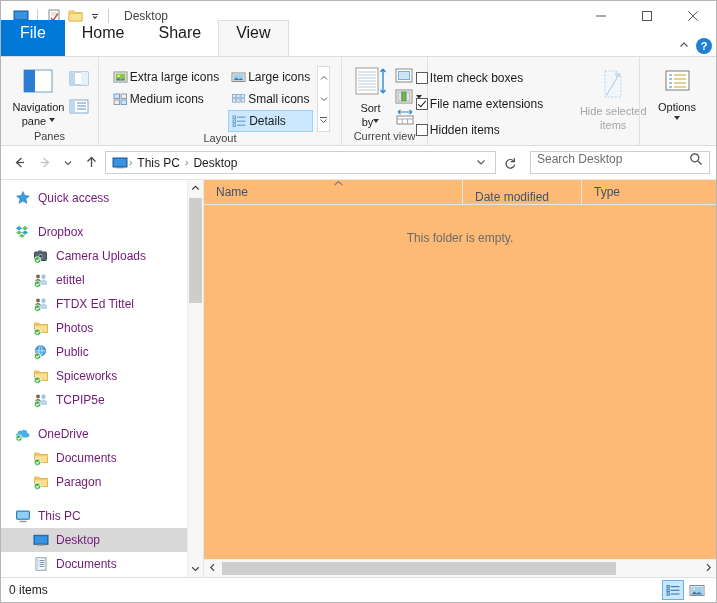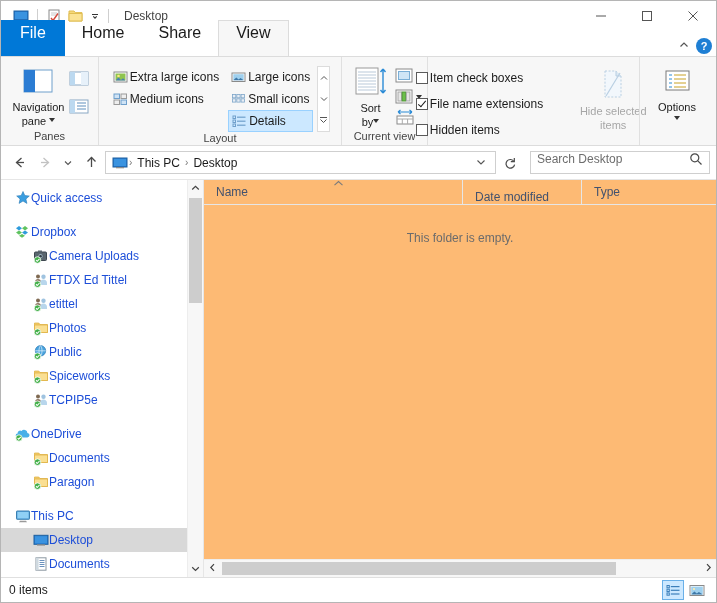--- a/index.html
+++ b/index.html
@@ -62,21 +62,21 @@
   .crumb{font-size:12px;color:#1b1b1b;padding:0 4px;white-space:nowrap;}
   .crumb-sep{font-size:10px;color:#777;padding:0 1px;}
   .addr-right{margin-left:auto;display:flex;align-items:center;gap:2px;}
   .searchbox{width:180px;height:23px;border:1px solid #cfcfcf;background:#fff;display:flex;padding:0 6px;box-sizing:border-box;margin-left:6px;}
   .searchbox .ph{font-size:12px;color:#6d6d6d;flex:1;}
 
   
   .main{flex:1;display:flex;min-height:0;border-top:1px solid #e6e6e6;}
   .navpane{width:203px;flex:0 0 auto;position:relative;overflow:hidden;background:#fff;border-right:1px solid #e6e6e6;box-sizing:border-box;}
   .navlist{position:absolute;left:0;top:0;right:16px;bottom:0;padding-top:6px;}
-  .navitem{height:24px;display:flex;align-items:center;font-size:12px;color:#1d4ed8;padding-left:14px;box-sizing:border-box;white-space:nowrap;}
+  .navitem{height:24px;display:flex;align-items:center;gap:7px;font-size:12px;color:#701a75;padding-left:14px;box-sizing:border-box;white-space:nowrap;}
   .navitem.lvl1{padding-left:14px;}
   .navitem.lvl2{padding-left:32px;}
   .navitem.sel{background:#d8d8d8;}
   .navitem .ico{width:16px;height:16px;flex:0 0 auto;display:flex;align-items:center;justify-content:center;}
   .navgap{height:10px;}
 
   .vscroll{position:absolute;right:0;top:0;width:16px;bottom:0;background:#f7f7f7;border-left:1px solid #ededed;box-sizing:border-box;}
   .vscroll .arrow{height:16px;display:flex;align-items:center;justify-content:center;font-size:8px;color:#555;}
   .vscroll .thumb{position:absolute;left:1px;right:1px;top:18px;height:105px;background:#cdcdcd;}
 
@@ -511,35 +511,35 @@
           <span class="ico">
             <svg width="16" height="16" viewBox="0 0 16 16">
                 <circle cx="5" cy="4.5" r="2" fill="#7f6a52"></circle>
                 <path d="M2 10c0-1.7 1.4-3 3-3s3 1.3 3 3v2H2z" fill="#8a7560"></path>
                 <circle cx="10.5" cy="4.8" r="2.2" fill="#9fc3e0"></circle>
                 <path d="M7 11c0-1.9 1.6-3.4 3.5-3.4S14 9.1 14 11v2H7z" fill="#b8d6ec"></path>
                 <circle cx="4.5" cy="12.2" r="3.3" fill="#43b04a" stroke="#fff" stroke-width="0.8"></circle>
                 <path d="M3 12.2l1.2 1.3 2.3-2.5" stroke="#fff" stroke-width="1.1" fill="none"></path>
               </svg>
           </span>
-          <span>FTDX Ed Tittel</span>
+          <span>etittel</span>
         </div>
 
         <div class="navitem lvl2">
           <span class="ico">
             <svg width="16" height="16" viewBox="0 0 16 16">
                 <circle cx="5" cy="4.5" r="2" fill="#7f6a52"></circle>
                 <path d="M2 10c0-1.7 1.4-3 3-3s3 1.3 3 3v2H2z" fill="#8a7560"></path>
                 <circle cx="10.5" cy="4.8" r="2.2" fill="#9fc3e0"></circle>
                 <path d="M7 11c0-1.9 1.6-3.4 3.5-3.4S14 9.1 14 11v2H7z" fill="#b8d6ec"></path>
                 <circle cx="4.5" cy="12.2" r="3.3" fill="#43b04a" stroke="#fff" stroke-width="0.8"></circle>
                 <path d="M3 12.2l1.2 1.3 2.3-2.5" stroke="#fff" stroke-width="1.1" fill="none"></path>
               </svg>
           </span>
-          <span>etittel</span>
+          <span>FTDX Ed Tittel</span>
         </div>
 
         <div class="navitem lvl2">
           <span class="ico">
             <svg width="16" height="16" viewBox="0 0 16 16">
                 <path d="M1.5 3h4.3l1.2 1.5H14.5v8H1.5z" fill="#f3ce6e" stroke="#dcae3c" stroke-width="0.7"></path>
                 <path d="M1.5 5h13v7.5h-13z" fill="#fadf92" stroke="#dcae3c" stroke-width="0.7"></path>
                 <circle cx="4.5" cy="12.2" r="3.3" fill="#43b04a" stroke="#fff" stroke-width="0.8"></circle>
                 <path d="M3 12.2l1.2 1.3 2.3-2.5" stroke="#fff" stroke-width="1.1" fill="none"></path>
               </svg>

